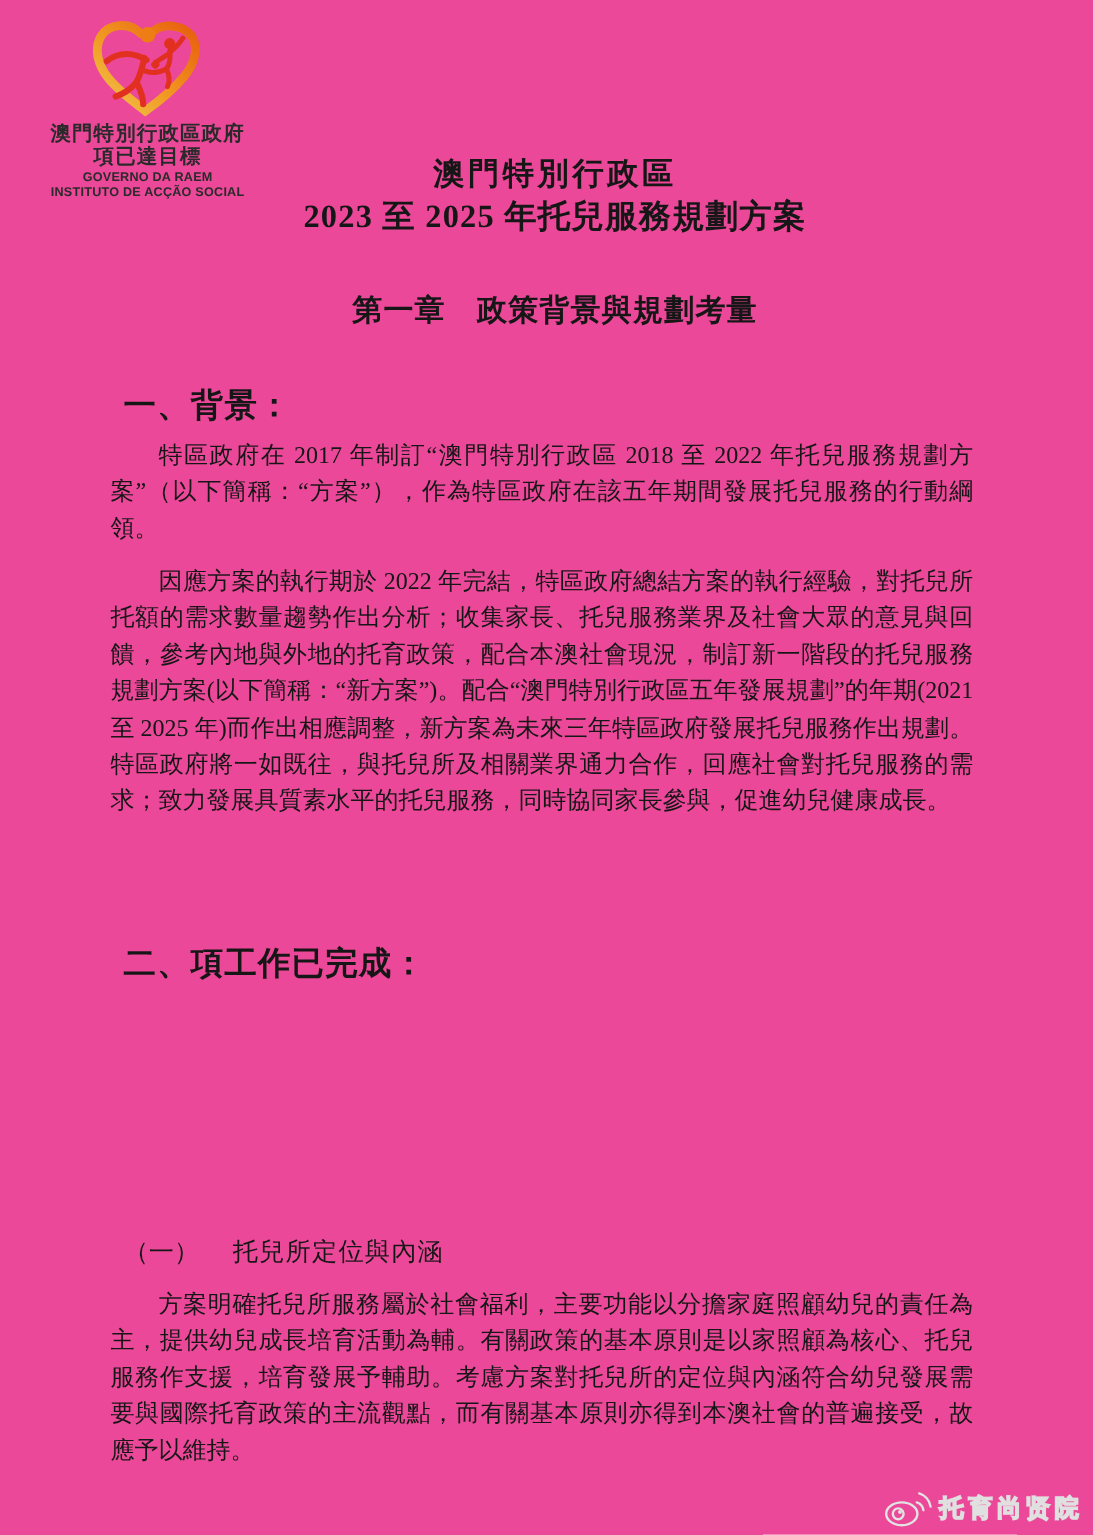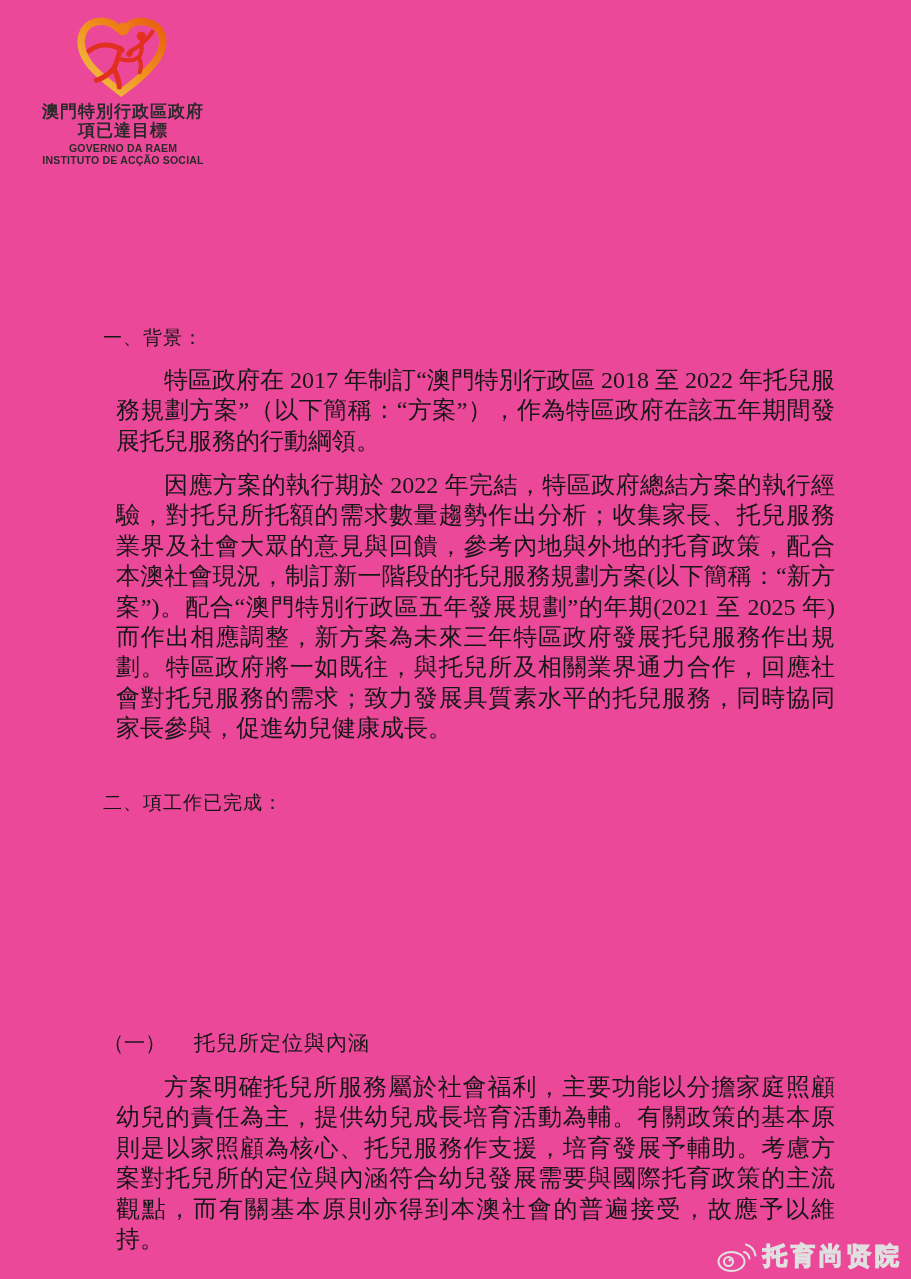--- a/index.html
+++ b/index.html
@@ -79,45 +79,45 @@
     font-size: 25px;
     line-height: 33px;
     font-weight: bold;
     letter-spacing: 1px;
   }
 
   
   .sec-heading {
     position: absolute;
     left: 103px;
-    font-size: 19px;
+    font-size: 27px;
     line-height: 26px;
-    font-weight: normal;
+    font-weight: bold;
     letter-spacing: 1px;
     white-space: nowrap;
   }
   .sec-heading.s1 { top: 325px; }
   .sec-heading.s2 { top: 790px; }
   .sub-heading {
     position: absolute;
     left: 103px;
     top: 1030px;
     font-size: 21px;
     line-height: 26px;
     font-weight: normal;
     white-space: nowrap;
   }
   .sub-heading .sub-num { margin-right: 28px; letter-spacing: 0; }
   .sub-heading .sub-title { letter-spacing: 1px; }
 
   .para {
     position: absolute;
-    left: 116px;
+    left: 92px;
     width: 719px;
-    font-size: 24px;
+    font-size: 20px;
     line-height: 30.4px;
     text-align: justify;
     text-justify: inter-ideograph;
     text-indent: 2em;
     margin: 0;
   }
   .para.p1 { top: 365px; }
   .para.p2 { top: 470px; }
   .para.p3 { top: 833px; }
   .para.p4 { top: 1072px; }
@@ -128,21 +128,21 @@
     right: 8px;
     bottom: 6px;
     display: flex;
     align-items: center;
     gap: 5px;
   }
   .watermark-icon { width: 42px; height: 34px; }
   .watermark-text {
     font-family: "Liberation Sans", "DejaVu Sans", sans-serif;
     font-weight: bold;
-    font-size: 24px;
+    font-size: 20px;
     letter-spacing: 4px;
     color: #f7f7f7;
     -webkit-text-stroke: 1.2px #e0e0e0;
     text-shadow: 0 0 1px #e4e4e4;
     white-space: nowrap;
   }
 </style>
 </head>
 <body>
 
@@ -179,21 +179,26 @@
       </g>
 
       <path d="M57,43 c-1.6,-2.2 -4.8,-0.5 -3.7,1.9 c0.8,1.7 3.7,3.2 3.7,3.2 c0,0 2.9,-1.5 3.7,-3.2 c1.1,-2.4 -2.1,-4.1 -3.7,-1.9" fill="#E1301F"></path>
     </svg>
     <div class="logo-zh">澳門特別行政區政府</div>
     <div class="logo-zh">項已達目標</div>
     <div class="logo-pt first">GOVERNO DA RAEM</div>
     <div class="logo-pt">INSTITUTO DE ACÇÃO SOCIAL</div>
   </div>
 
-
+  <div class="doc-title">
+    <div class="line1">澳門特別行政區</div>
+    <div class="line2">2023 至 2025 年托兒服務規劃方案</div>
+  </div>
+
+  <div class="chapter-heading">第一章　政策背景與規劃考量</div>
 
   <div class="sec-heading s1">一、背景：</div>
   <p class="para p1">特區政府在 2017 年制訂“澳門特別行政區 2018 至 2022 年托兒服務規劃方案”（以下簡稱：“方案”），作為特區政府在該五年期間發展托兒服務的行動綱領。</p>
   <p class="para p2">因應方案的執行期於 2022 年完結，特區政府總結方案的執行經驗，對托兒所托額的需求數量趨勢作出分析；收集家長、托兒服務業界及社會大眾的意見與回饋，參考內地與外地的托育政策，配合本澳社會現況，制訂新一階段的托兒服務規劃方案(以下簡稱：“新方案”)。配合“澳門特別行政區五年發展規劃”的年期(2021 至 2025 年)而作出相應調整，新方案為未來三年特區政府發展托兒服務作出規劃。特區政府將一如既往，與托兒所及相關業界通力合作，回應社會對托兒服務的需求；致力發展具質素水平的托兒服務，同時協同家長參與，促進幼兒健康成長。</p>
 
   <div class="sec-heading s2">二、項工作已完成：</div>
 
   <div class="sub-heading">
     <span class="sub-num">（一）</span><span class="sub-title">托兒所定位與內涵</span>
   </div>

